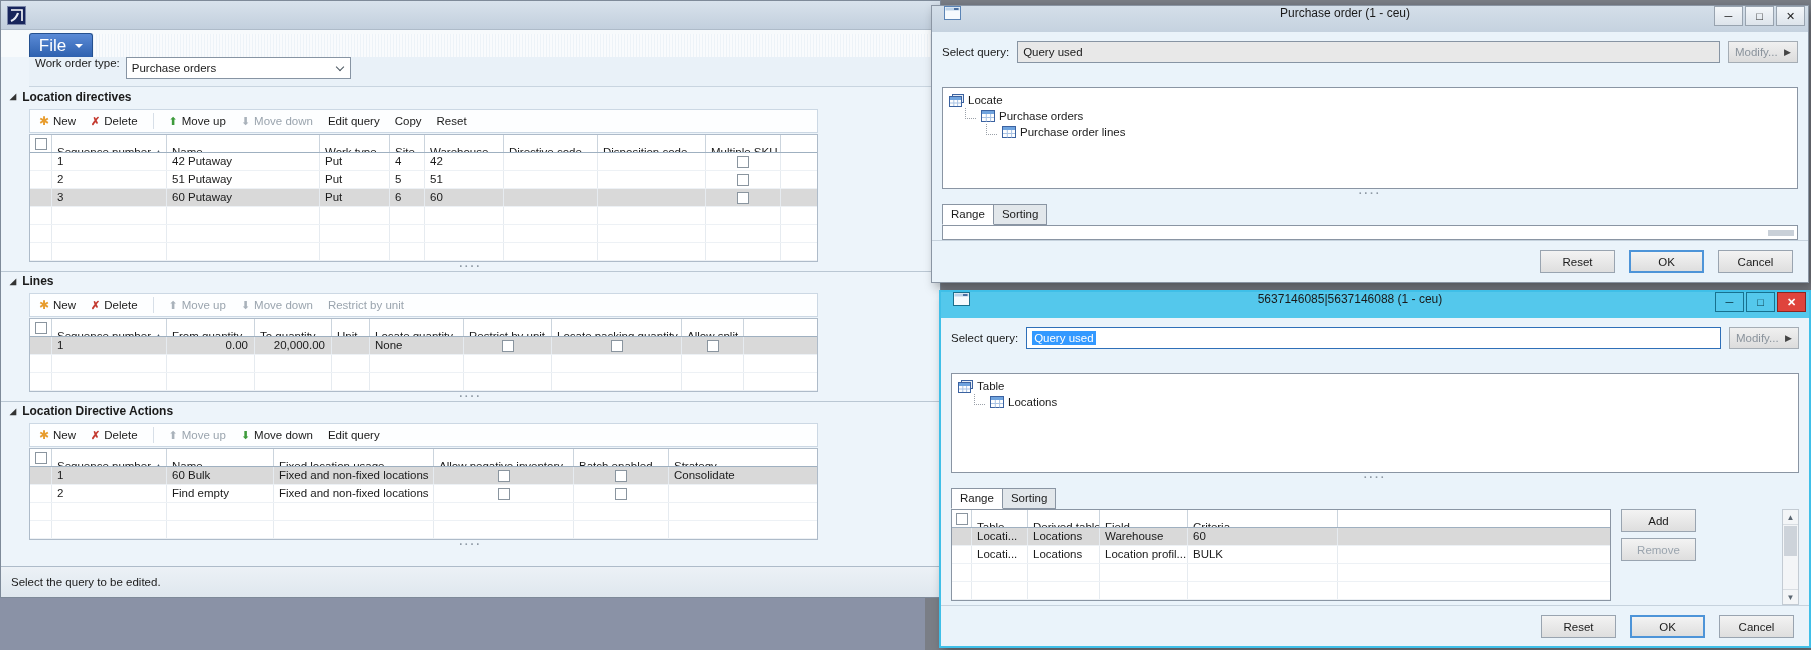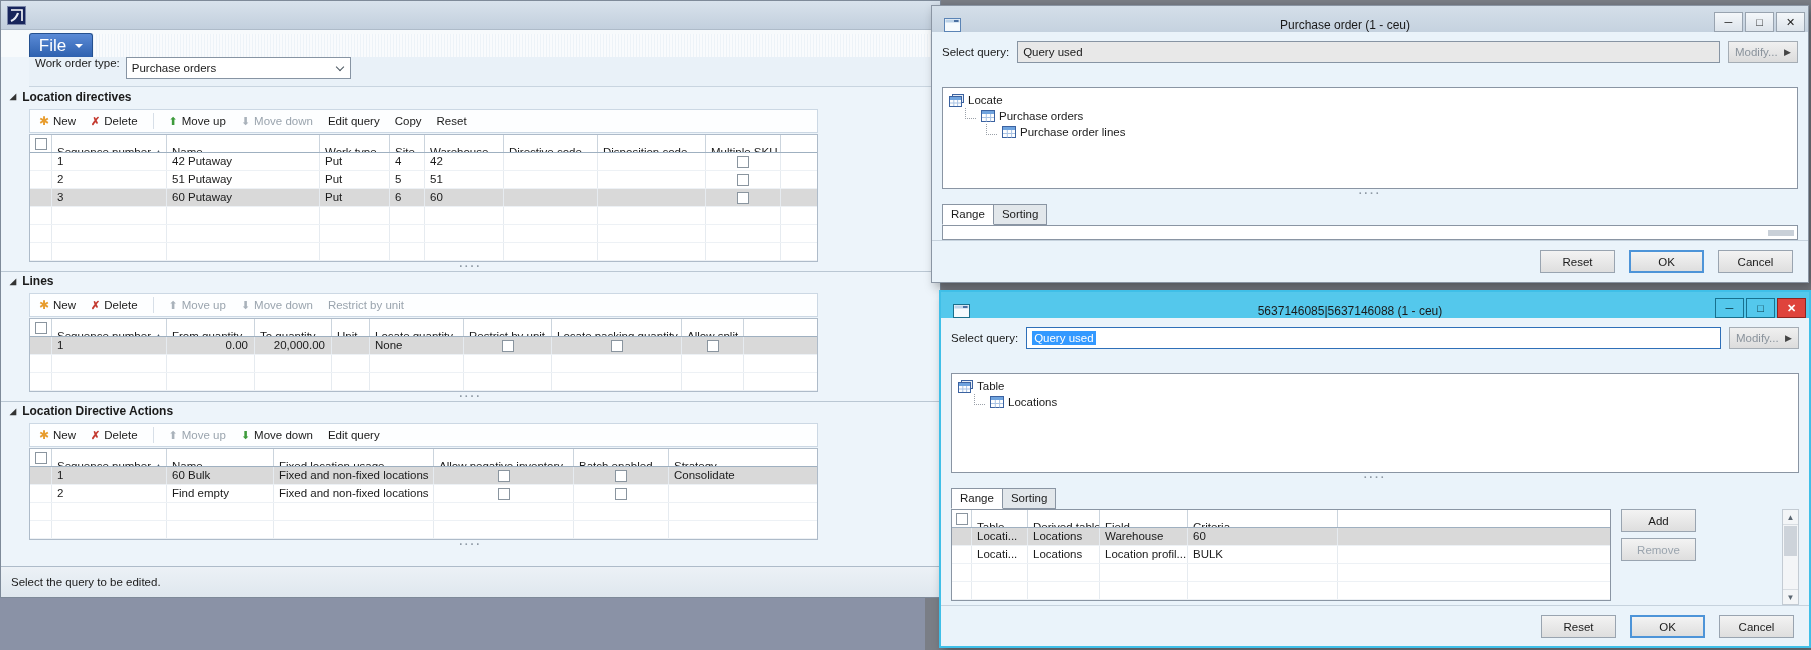--- a/index.html
+++ b/index.html
@@ -13,21 +13,21 @@
   .main-window {left:0;top:0;width:941px;height:598px;background:#EDF4FA;border:1px solid #7E8A99;z-index:1;}
   .dialog {background:#EAF3FA;box-shadow:4px 4px 10px rgba(0,0,0,.35);}
   .dlg-po {left:931px;top:5px;width:878px;height:278px;border:1px solid #8A95A3;z-index:2;}
   .dlg-loc {left:939px;top:290px;width:872px;height:358px;border:2px solid #3FBFE8;z-index:3;}
 
   
   .titlebar {height:29px;background:linear-gradient(#D8E2EC,#C2CFDD);display:flex;align-items:center;position:relative;border-bottom:1px solid #AEBBC9;flex:0 0 auto;}
   .titlebar .title {position:absolute;left:0;right:0;text-align:center;font-size:12px;}
   .app-icon {margin-left:6px;z-index:1;display:flex;}
 
-  .dlg-title {height:26px;display:flex;align-items:flex-end;position:relative;flex:0 0 auto;padding:0 3px 0 12px;}
+  .dlg-title {height:26px;display:flex;align-items:flex-start;position:relative;flex:0 0 auto;padding:0 3px 0 12px;}
   .dlg-po .dlg-title {background:linear-gradient(#D4DFE9,#C5D2DF);}
   .dlg-loc .dlg-title {background:#54C8EC;}
   .dlg-title .title {position:absolute;left:60px;right:110px;text-align:center;font-size:12px;}
   .win-btns {margin-left:auto;display:flex;z-index:1;}
   .wbtn {width:29px;height:20px;display:flex;align-items:center;justify-content:center;font-size:11px;margin-left:2px;}
   .dlg-po .wbtn {background:linear-gradient(#F4F7FA,#DDE4EB);border:1px solid #98A3AF;color:#222;}
   .dlg-loc .wbtn {background:#54C8EC;border:1px solid #17718F;color:#09323F;}
   .dlg-loc .wbtn.close {background:#DF433C;border-color:#8E241F;color:#fff;font-weight:bold;}
 
   

